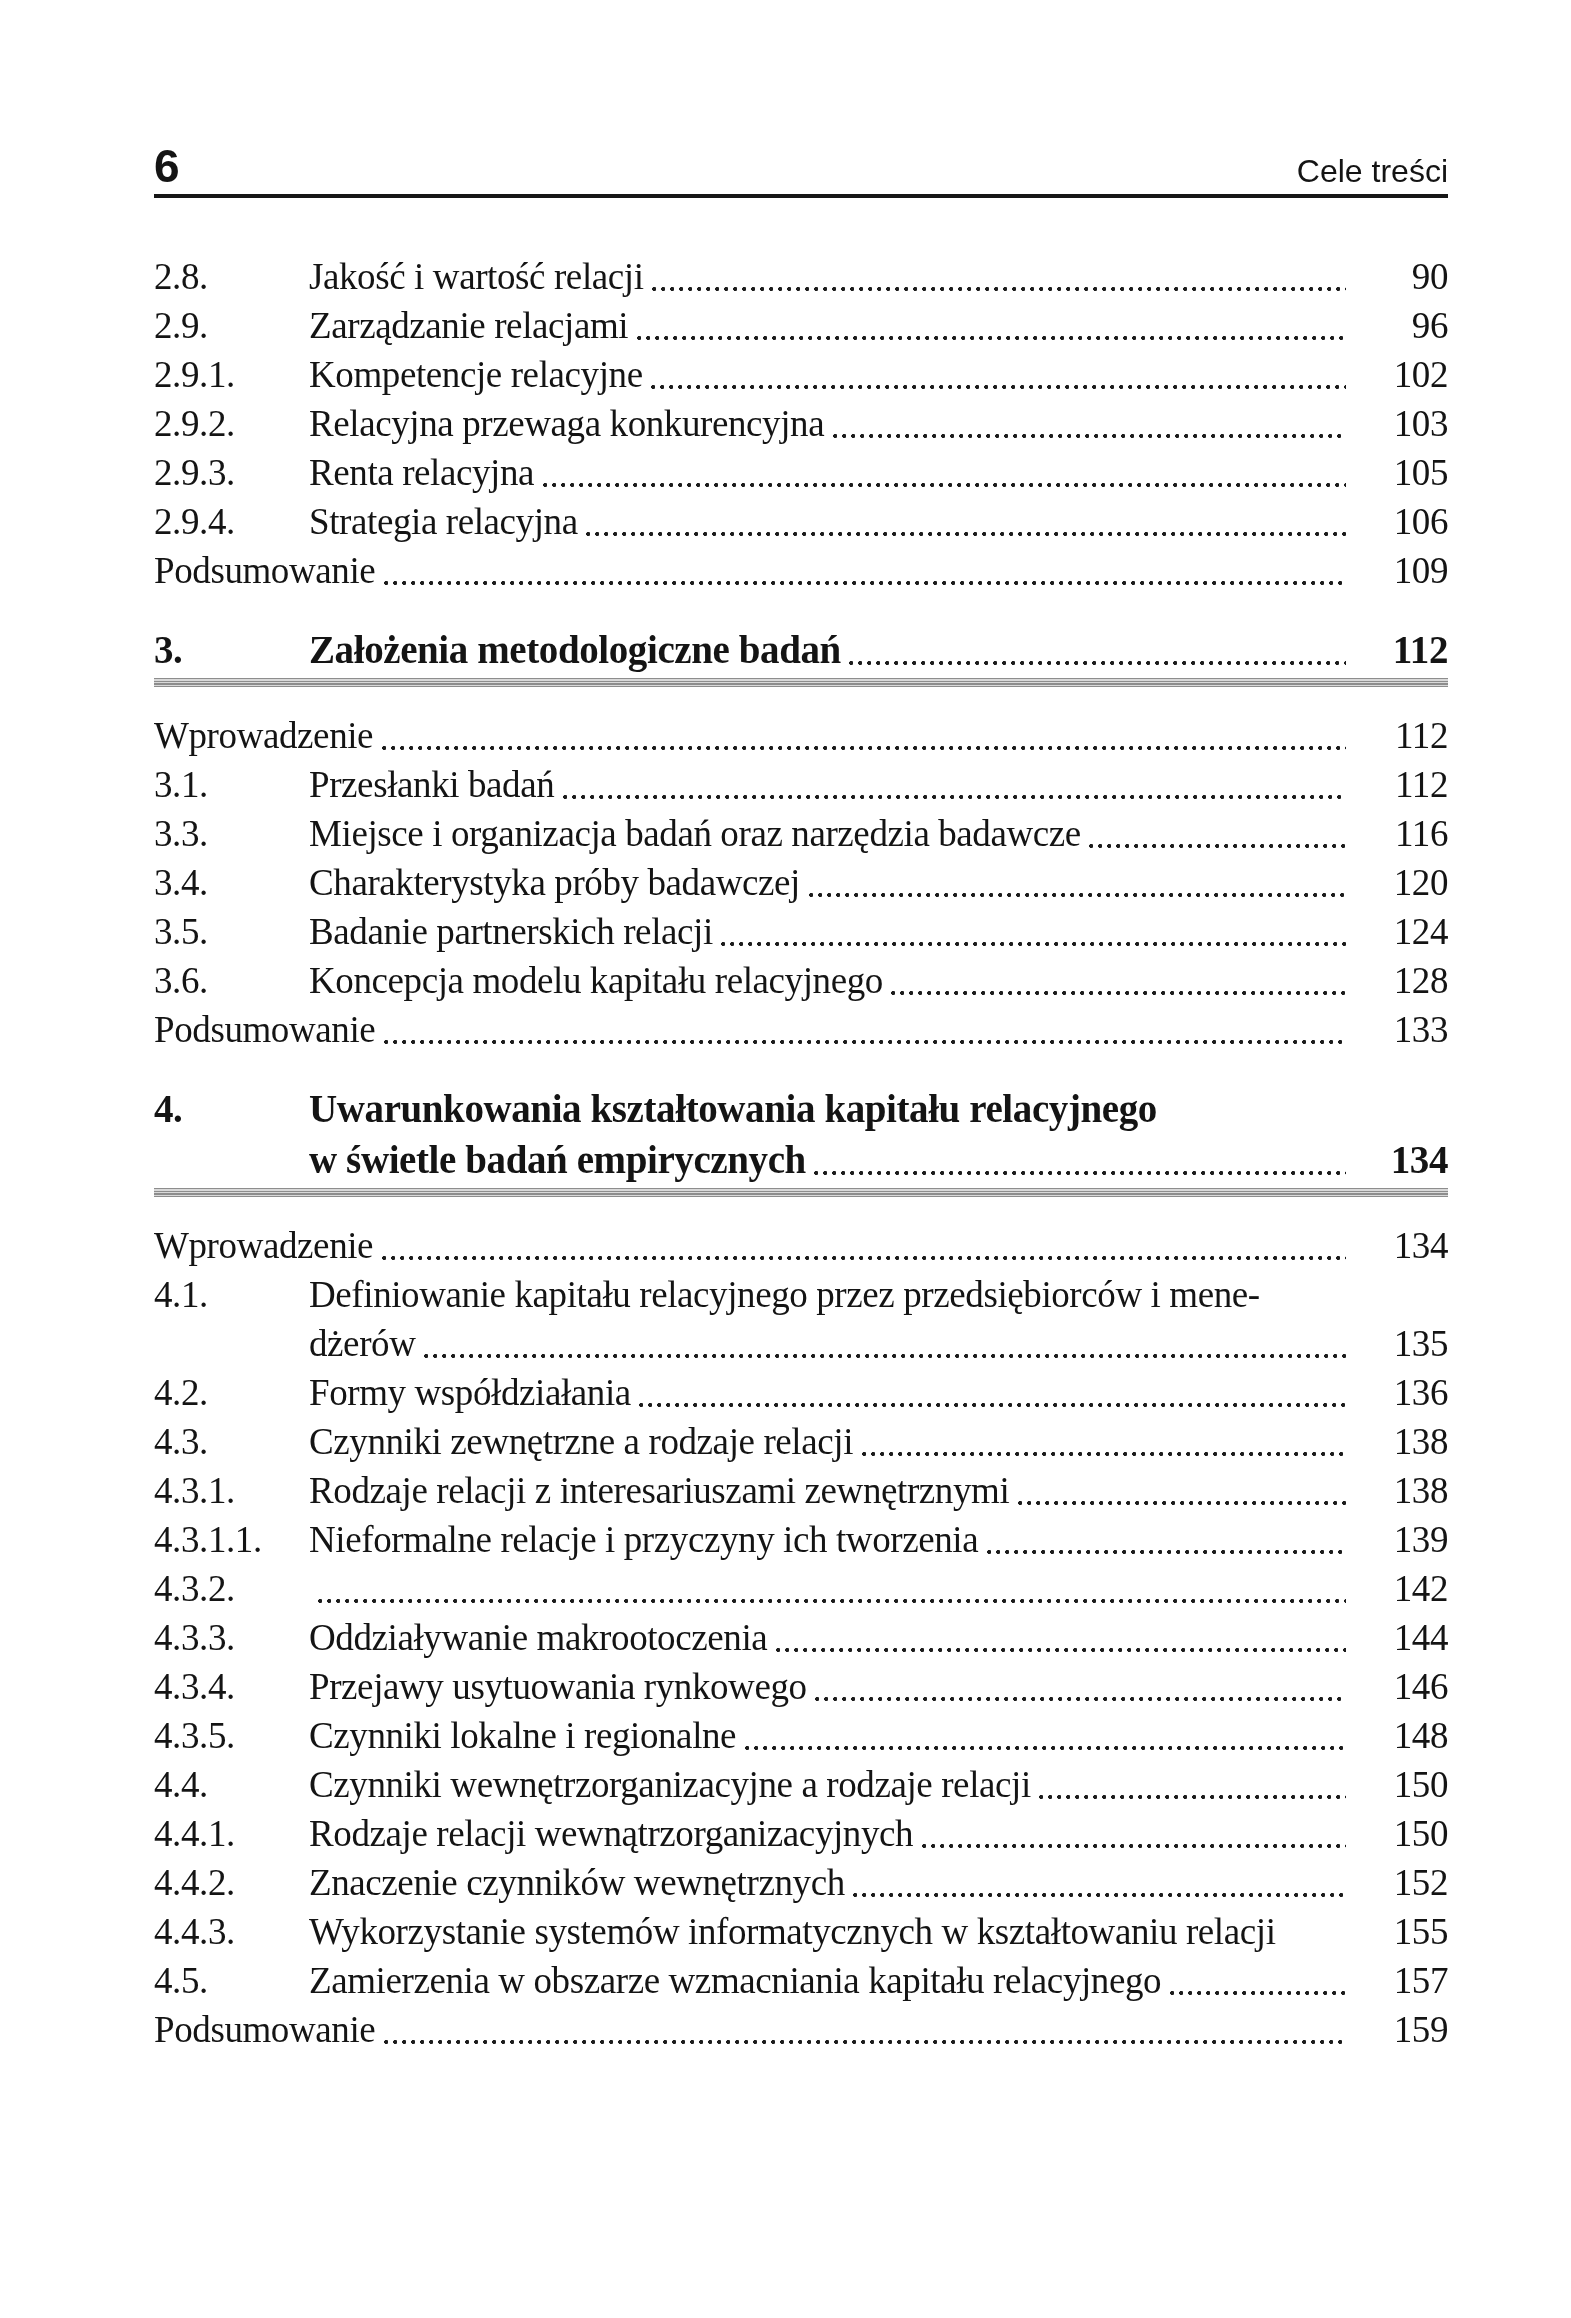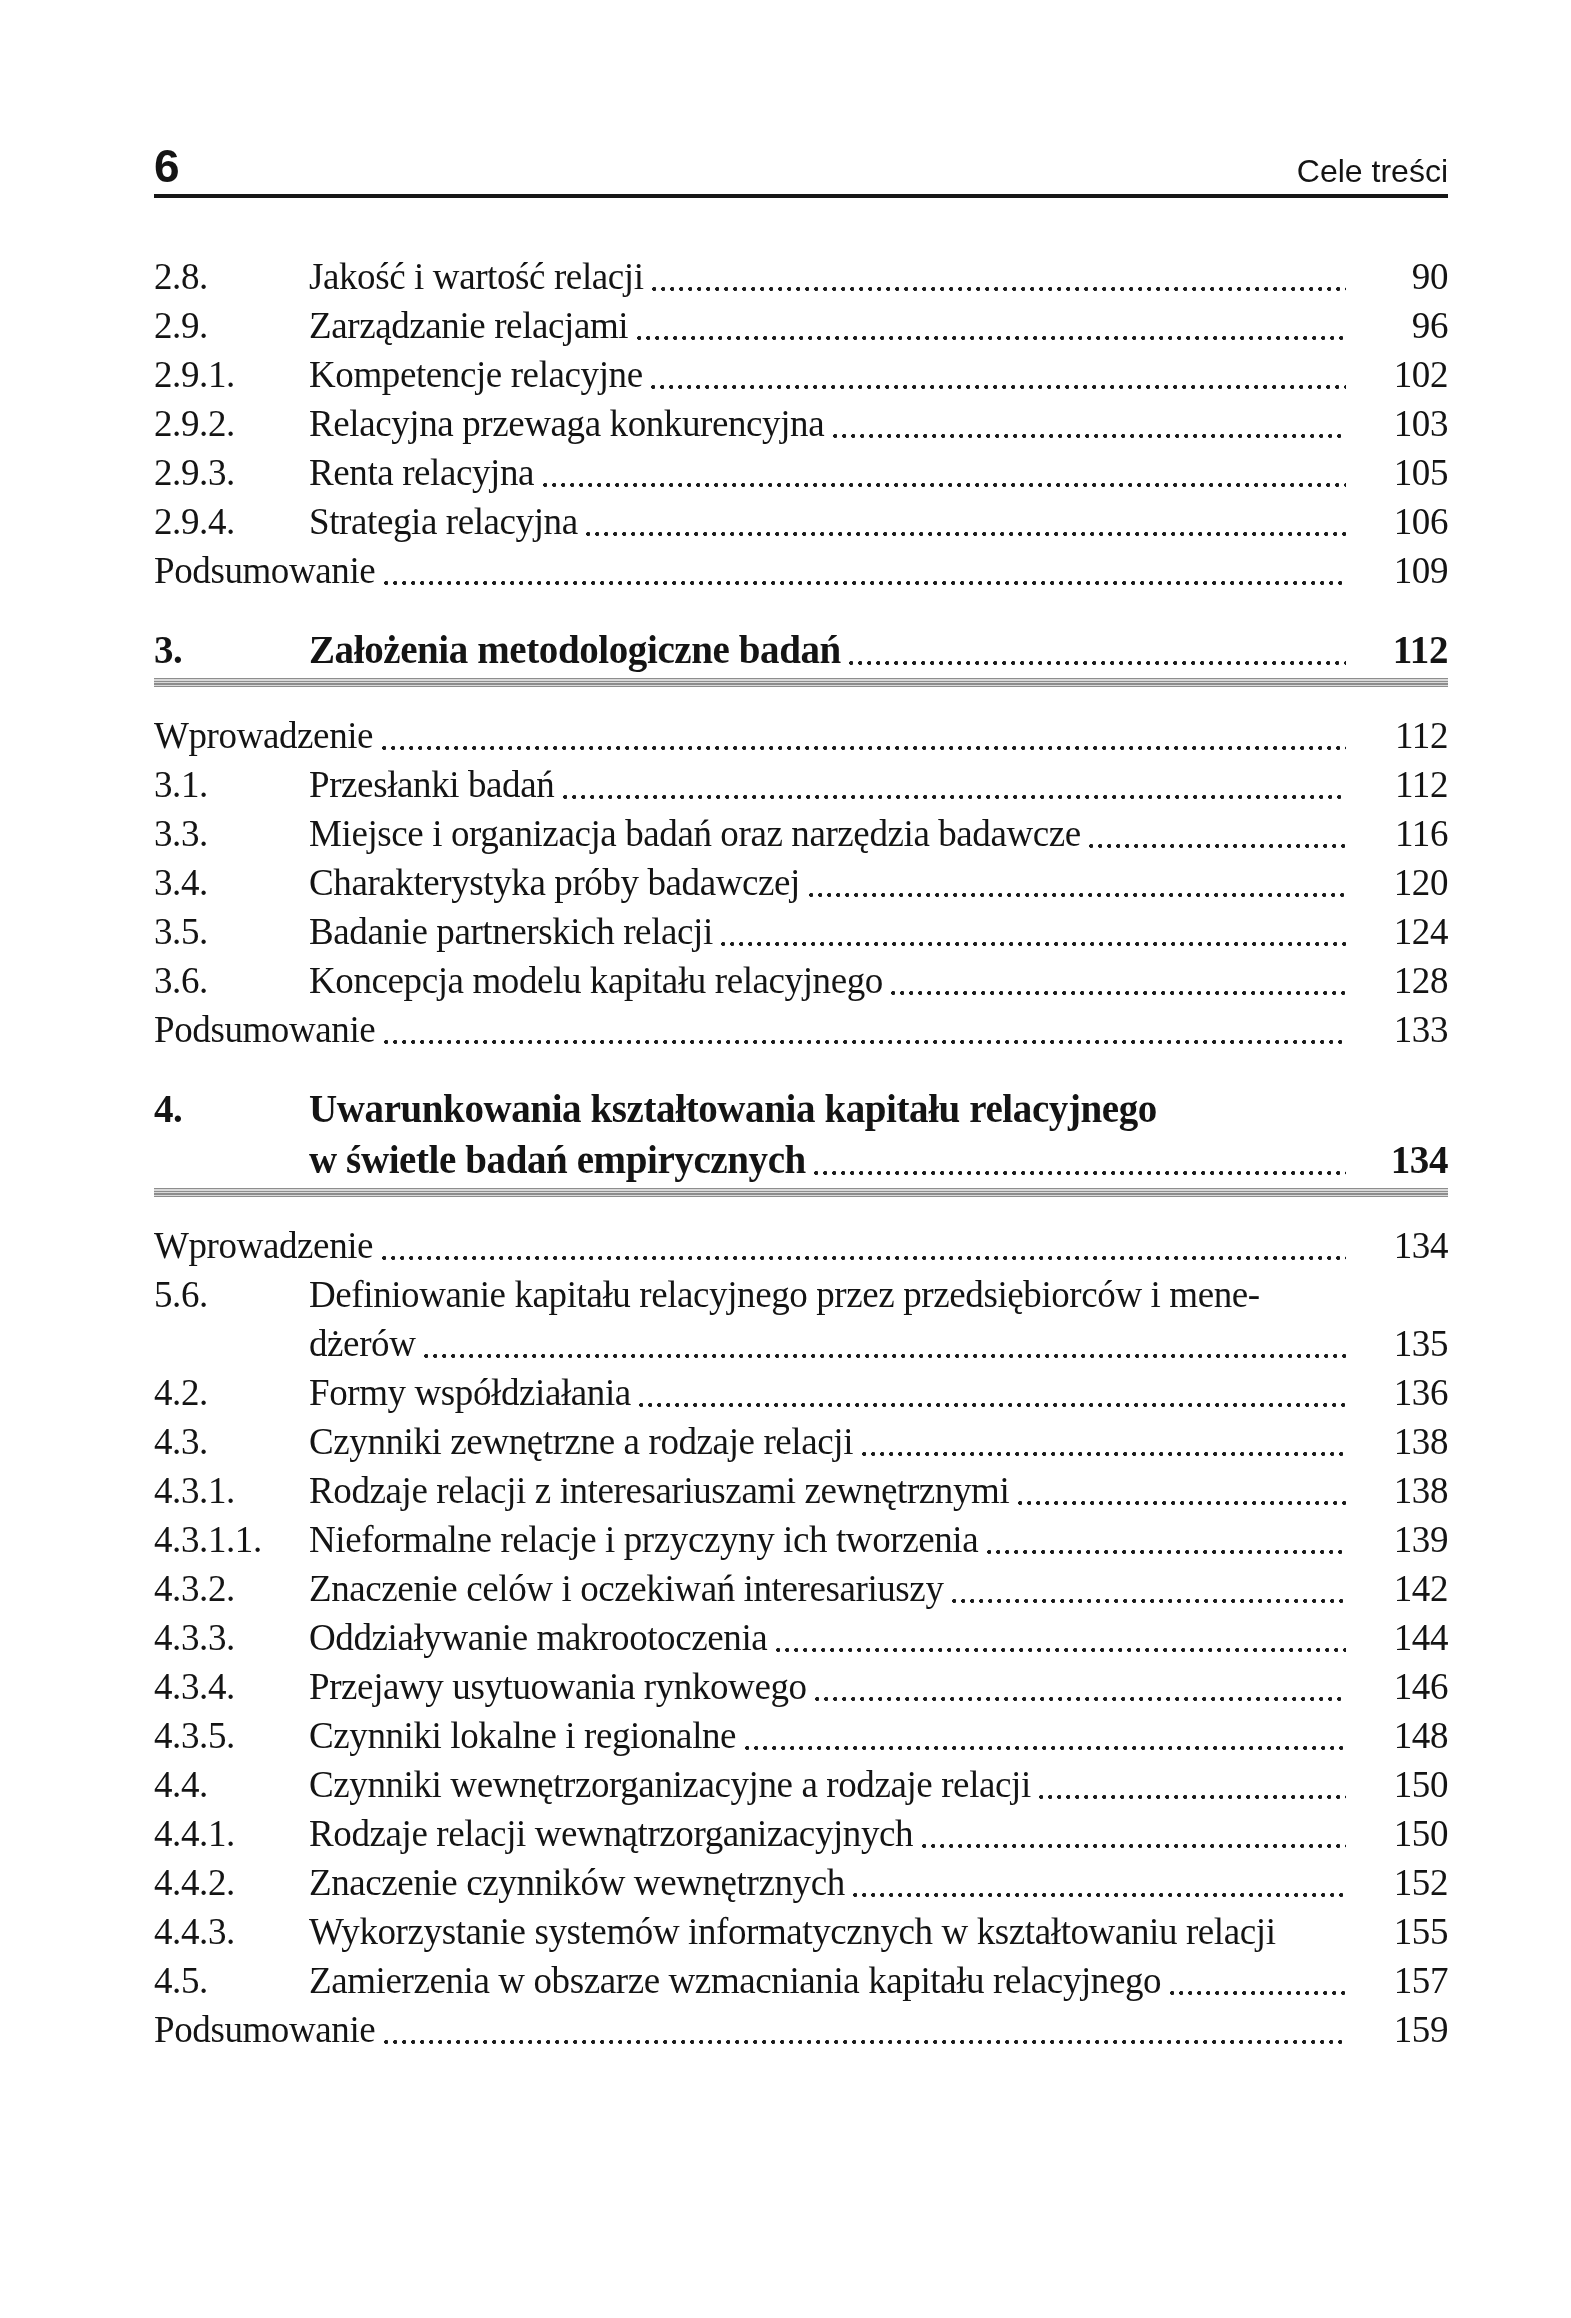--- a/index.html
+++ b/index.html
@@ -211,21 +211,21 @@
           <span class="leader"></span>
           <span class="pg">134</span>
         </div>
         <div class="band"></div>
         <div class="toc-line">
           <span class="title">Wprowadzenie</span>
           <span class="leader"></span>
           <span class="pg">134</span>
         </div>
         <div class="toc-line">
-          <span class="num">5.6.</span>
+          <span class="num">4.1.</span>
           <span class="title">Definiowanie kapitału relacyjnego przez przedsiębiorców i mene-</span>
           <span class="filler"></span>
         </div>
         <div class="toc-line">
           <span class="num"></span>
           <span class="title">dżerów</span>
           <span class="leader"></span>
           <span class="pg">135</span>
         </div>
         <div class="toc-line">
@@ -247,21 +247,20 @@
           <span class="pg">138</span>
         </div>
         <div class="toc-line">
           <span class="num">4.3.1.1.</span>
           <span class="title">Nieformalne relacje i przyczyny ich tworzenia</span>
           <span class="leader"></span>
           <span class="pg">139</span>
         </div>
         <div class="toc-line">
           <span class="num">4.3.2.</span>
-          <span class="title">Znaczenie celów i oczekiwań interesariuszy</span>
           <span class="leader"></span>
           <span class="pg">142</span>
         </div>
         <div class="toc-line">
           <span class="num">4.3.3.</span>
           <span class="title">Oddziaływanie makrootoczenia</span>
           <span class="leader"></span>
           <span class="pg">144</span>
         </div>
         <div class="toc-line">

